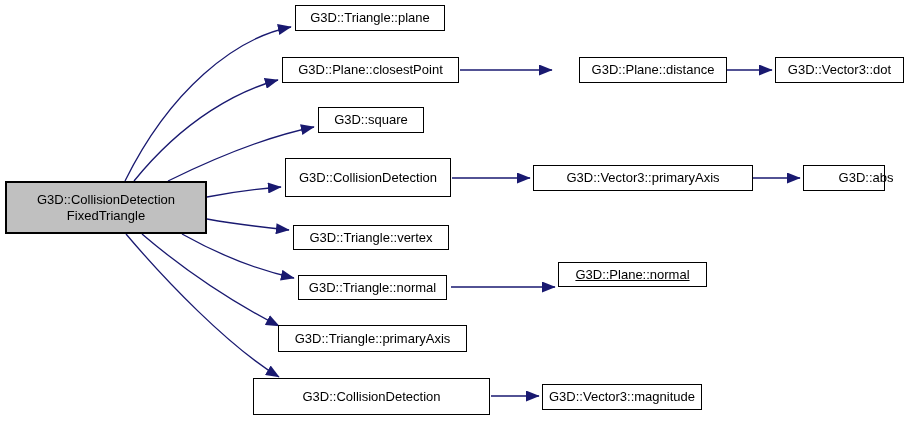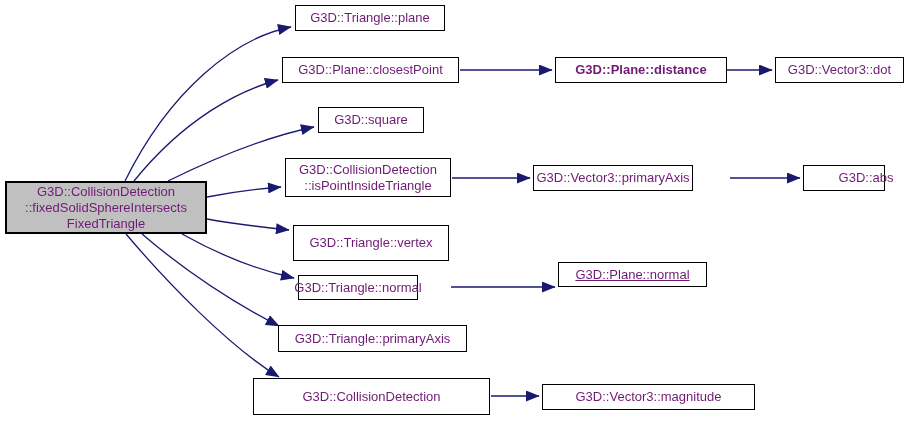--- a/index.html
+++ b/index.html
@@ -1,21 +1,21 @@
 <!DOCTYPE html>
 <html><head>
 <meta charset="utf-8">
 <style>
   html,body{margin:0;padding:0;background:#ffffff;}
   body{width:917px;height:423px;font-family:"Liberation Sans",sans-serif;}
   .canvas{position:relative;width:917px;height:423px;background:#ffffff;overflow:hidden;}
   .edges-svg{position:absolute;left:0;top:0;width:917px;height:423px;}
   .node{
     position:absolute;box-sizing:border-box;
-    border:1px solid #000000;background:#ffffff;color:#701a75;
+    border:1px solid #000000;background:#ffffff;color:#000000;
     display:flex;flex-direction:column;align-items:center;justify-content:center;
     font-size:13px;line-height:16px;white-space:nowrap;text-align:center;
     cursor:pointer;
   }
   .node-main{background:#c0c0c0;border-width:2px;}
   .node-line{pointer-events:none;}
 </style>
 </head>
 <body>
 
@@ -37,60 +37,58 @@
       <path d="M460,70 L552,70" fill="none" stroke="#191970" stroke-width="1.3" marker-end="url(#arrowhead)"></path>
       <path d="M712,70 L772,70" fill="none" stroke="#191970" stroke-width="1.3" marker-end="url(#arrowhead)"></path>
       <path d="M452,178 L530,178" fill="none" stroke="#191970" stroke-width="1.3" marker-end="url(#arrowhead)"></path>
       <path d="M730,178 L800,178" fill="none" stroke="#191970" stroke-width="1.3" marker-end="url(#arrowhead)"></path>
       <path d="M451,287 L555,287" fill="none" stroke="#191970" stroke-width="1.3" marker-end="url(#arrowhead)"></path>
       <path d="M491,396 L539,396" fill="none" stroke="#191970" stroke-width="1.3" marker-end="url(#arrowhead)"></path>
     </svg>
   <div>
       <div class="node node-main" style="left: 5px; top: 181px; width: 202px; height: 53px;">
         <div class="node-line">G3D::CollisionDetection</div>
-        <div class="node-line">::fixedSolidSphereIntersects</div>
         <div class="node-line">FixedTriangle</div>
       </div>
       <div class="node" style="left: 295px; top: 5px; width: 150px; height: 26px;">
         <div class="node-line">G3D::Triangle::plane</div>
       </div>
       <div class="node" style="left: 282px; top: 57px; width: 177px; height: 26px; align-items: center;">
         <div class="node-line">G3D::Plane::closestPoint</div>
       </div>
-      <div class="node" style="left: 555px; top: 57px; width: 172px; height: 26px; font-weight: bold;">
+      <div class="node" style="left: 579px; top: 57px; width: 148px; height: 26px;">
         <div class="node-line">G3D::Plane::distance</div>
       </div>
       <div class="node" style="left: 775px; top: 57px; width: 129px; height: 26px; align-items: center;">
         <div class="node-line">G3D::Vector3::dot</div>
       </div>
       <div class="node" style="left: 318px; top: 107px; width: 106px; height: 26px;">
         <div class="node-line">G3D::square</div>
       </div>
       <div class="node" style="left: 285px; top: 158px; width: 166px; height: 39px;">
         <div class="node-line">G3D::CollisionDetection</div>
-        <div class="node-line">::isPointInsideTriangle</div>
       </div>
-      <div class="node" style="left: 533px; top: 165px; width: 160px; height: 26px;">
+      <div class="node" style="left: 533px; top: 165px; width: 220px; height: 26px;">
         <div class="node-line">G3D::Vector3::primaryAxis</div>
       </div>
       <div class="node" style="left: 803px; top: 165px; width: 82px; height: 26px; padding-left: 44px;">
         <div class="node-line">G3D::abs</div>
       </div>
-      <div class="node" style="left: 293px; top: 225px; width: 156px; height: 36px;">
+      <div class="node" style="left: 293px; top: 225px; width: 156px; height: 25px;">
         <div class="node-line">G3D::Triangle::vertex</div>
       </div>
-      <div class="node" style="left: 298px; top: 275px; width: 120px; height: 25px;">
+      <div class="node" style="left: 298px; top: 275px; width: 149px; height: 25px;">
         <div class="node-line">G3D::Triangle::normal</div>
       </div>
       <div class="node" style="left: 558px; top: 262px; width: 149px; height: 25px; text-decoration: underline;">
         <div class="node-line">G3D::Plane::normal</div>
       </div>
       <div class="node" style="left: 278px; top: 325px; width: 189px; height: 27px;">
         <div class="node-line">G3D::Triangle::primaryAxis</div>
       </div>
       <div class="node" style="left: 253px; top: 378px; width: 237px; height: 37px;">
         <div class="node-line">G3D::CollisionDetection</div>
       </div>
-      <div class="node" style="left: 542px; top: 384px; width: 213px; height: 26px;">
+      <div class="node" style="left: 542px; top: 384px; width: 160px; height: 26px;">
         <div class="node-line">G3D::Vector3::magnitude</div>
       </div>
     </div>
 </div>
 
 </body></html>

